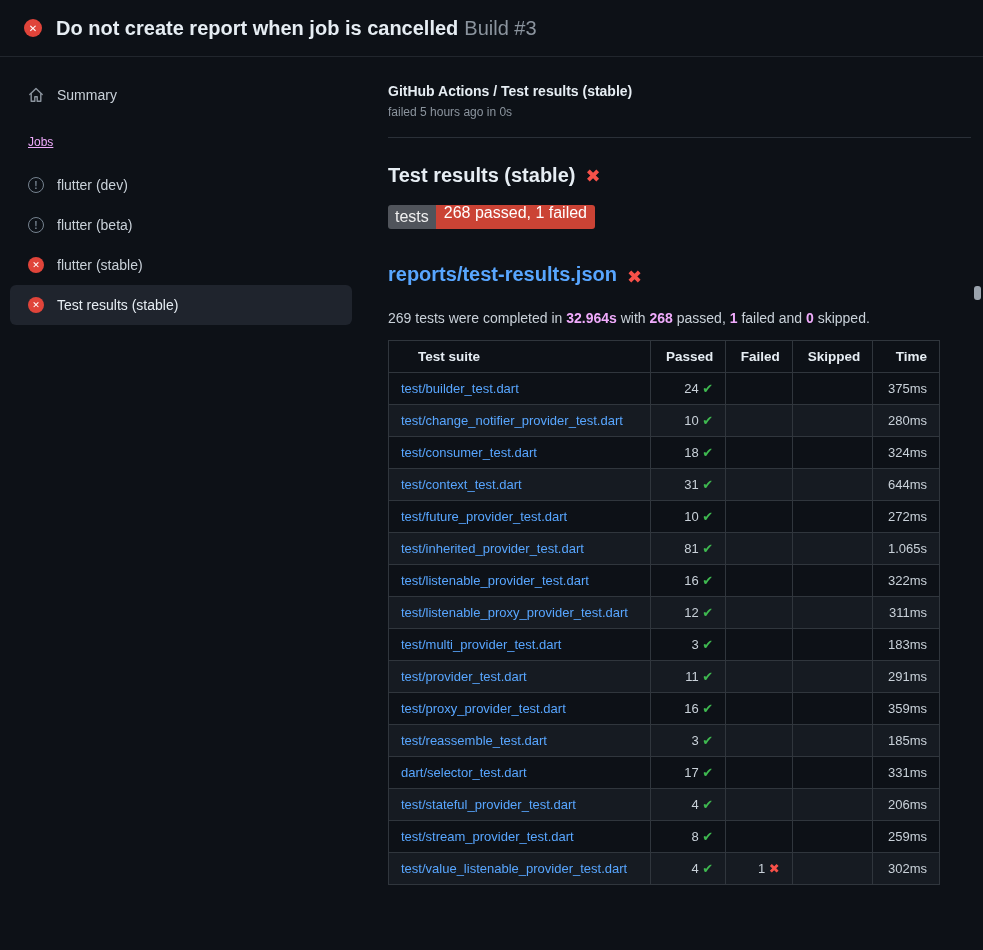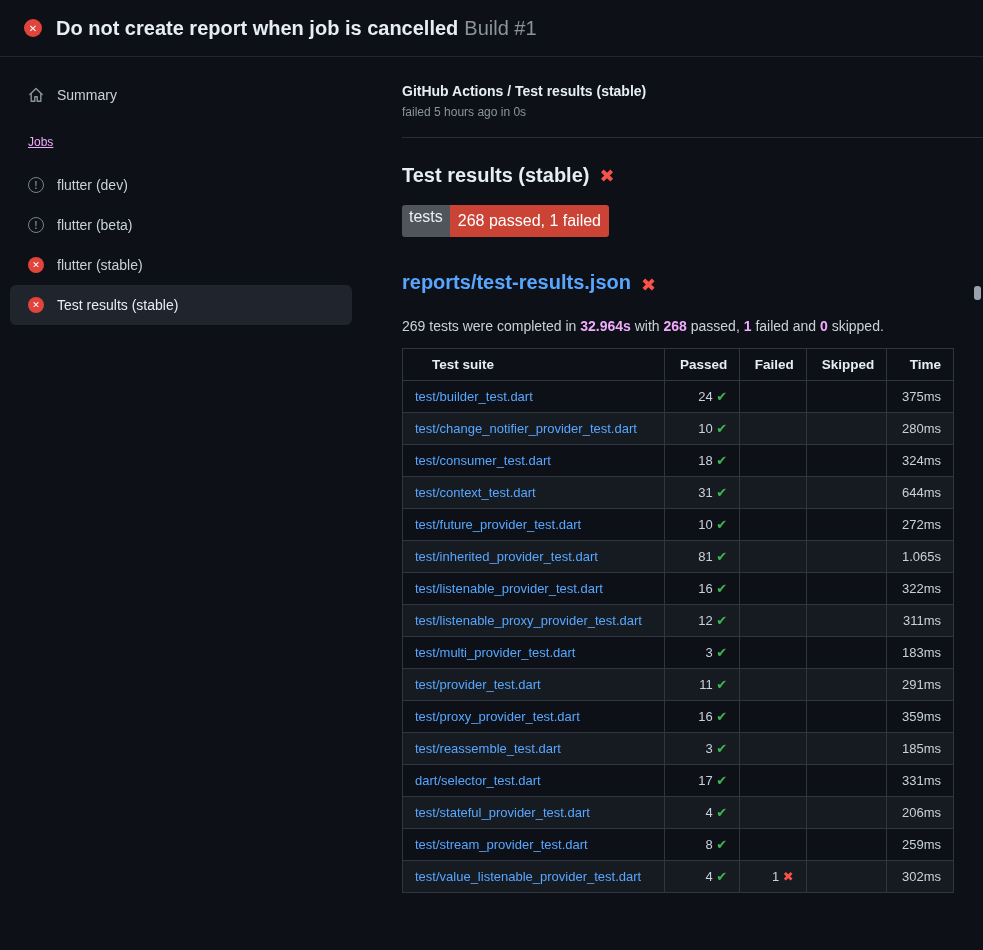--- a/index.html
+++ b/index.html
@@ -38,29 +38,29 @@
   .side-item.selected{background:#1f242d;color:#e6edf3;}
   .jobs-heading{margin:20px 0 16px 18px;font-size:12px;color:#f0abfc;text-decoration:underline;}
   .st-icon{
     display:inline-flex;align-items:center;justify-content:center;
     width:16px;height:16px;border-radius:50%;flex:0 0 auto;font-weight:bold;
   }
   .st-icon.fail{background:#e0443a;color:#fff;font-size:9px;}
   .st-icon.neutral{border:1.5px solid #768390;color:#768390;font-size:10px;background:transparent;}
   .home-icon{display:inline-flex;width:16px;flex:0 0 auto;}
   
-  .main{position:absolute;left:402px;top:57px;width:552px;}
+  .main{position:absolute;left:388px;top:57px;width:552px;}
   .breadcrumb{margin-top:26px;font-weight:bold;font-size:14px;color:#e6edf3;}
   .status-line{margin-top:6px;font-size:12px;color:#8b949e;}
   .divider{height:1px;background:#2a3038;border:none;margin:18px 0 0 0;width:583px;}
   .section-heading{margin:26px 0 0 0;font-size:20px;font-weight:bold;color:#e6edf3;display:flex;align-items:center;gap:10px;}
   .cross-mark{color:var(--danger);font-size:18px;font-weight:bold;line-height:1;}
   .badge{display:inline-flex;margin-top:18px;font-size:16px;border-radius:3px;overflow:hidden;line-height:1;}
   .badge-label{background:var(--badge-label-bg);color:#efefef;padding:4px 7px;}
-  .badge-value{background:var(--badge-value-bg);color:#fff;padding:8px 8px;}
+  .badge-value{background:var(--badge-value-bg);color:#fff;padding:0 8px;}
   .report-heading{margin:34px 0 0 0;font-size:20px;font-weight:bold;display:flex;align-items:flex-end;gap:10px;}
   .report-heading a{color:var(--accent-link);text-decoration:none;cursor:pointer;}
   .summary{margin:24px 0 0 0;font-size:14px;color:#c9d1d9;}
   .summary b{color:#f0abfc;}
   
   table.results{margin-top:14px;border-collapse:collapse;width:552px;font-size:13px;}
   .results th,.results td{border:1px solid #30363d;padding:8px 12px;}
   .results th{font-size:13.5px;font-weight:bold;color:#e6edf3;text-align:right;white-space:nowrap;}
   .results th.left{text-align:left;padding-left:29px;}
   .results td{white-space:nowrap;}
@@ -70,21 +70,21 @@
   .ok{color:var(--success);font-weight:bold;}
   .bad{color:var(--danger);font-weight:bold;}
   
   .scroll-thumb{position:absolute;right:2px;top:286px;width:7px;height:14px;background:#9aa3ad;border-radius:3px;}
 </style>
 </head>
 <body>
 
 <div class="header">
   <span class="circle-x">✕</span>
-  <h1><span>Do not create report when job is cancelled</span><span class="build">Build #1</span></h1>
+  <h1><span>Do not create report when job is cancelled</span><span class="build">Build #3</span></h1>
 </div>
 
 <aside class="sidebar">
   <div class="side-item">
     <span class="home-icon">
       <svg width="16" height="16" viewBox="0 0 16 16" fill="none" stroke="#8b949e" stroke-width="1.4" stroke-linejoin="round" stroke-linecap="round">
         <path d="M1.8 7.6 8 1.6l6.2 6"></path>
         <path d="M3.2 6.6v7.6h3.6v-4.4h2.4v4.4h3.6V6.6"></path>
       </svg>
     </span>

